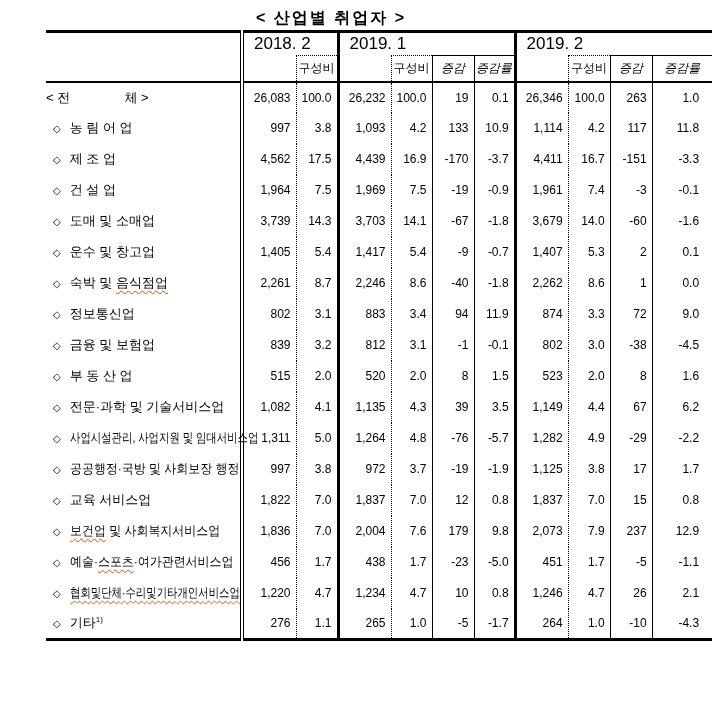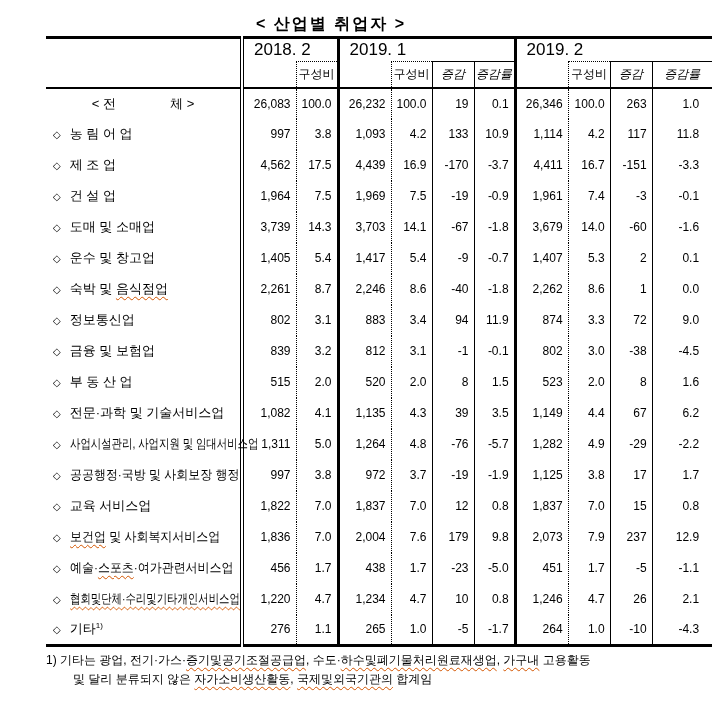--- a/index.html
+++ b/index.html
@@ -1,21 +1,21 @@
 <!DOCTYPE html>
 <html><head>
 <meta charset="utf-8">
 <style>
   * { margin:0; padding:0; box-sizing:border-box; }
   html,body { background:#fff; }
   body {
     width:715px; height:704px; overflow:hidden;
     font-family:"Liberation Sans", sans-serif; color:#000;
   }
-  .page { width:662px; padding-top:14px; }
+  .page { width:662px; padding-top:8px; }
   .title { text-align:center; font-weight:bold; font-size:16px; letter-spacing:2px; height:22px; }
   .tablewrap { margin-left:46px; width:666px; }
   .unit { text-align:right; font-size:11px; height:15px; line-height:14px; }
   table {
     border-collapse:collapse; table-layout:fixed; width:666px;
     border-top:3px solid #000; border-bottom:3px solid #000;
   }
   thead th { font-weight:normal; font-size:12px; text-align:center; }
   tr.hy th { height:24px; }
   tr.hs th { height:26px; border-bottom:2px solid #000; }
@@ -23,21 +23,21 @@
   th.year { text-align:left; padding-left:10px; font-size:17px;margin-top:37px; }
   .bl-grp { border-left:3px solid #000; }
   .bl-dot { border-left:1px dotted #000; }
   .bl-thin { border-left:1px solid #000; }
   .bt-dot { border-top:1px dotted #000; }
   .bt-thin { border-top:1px solid #000;font-style:italic; }
   tbody td { height:31px; font-size:12px; }
   td.num { text-align:right; padding-right:5px; }
   td.pr-lg { padding-right:13px; }
   td.lblcell { border-right:4px double #000; padding-left:7px; white-space:pre; }
-  td.lblcell.total { text-align:center; padding-left:0; }
+  td.lblcell.total { text-align:left; padding-left:0; }
   .diamond { font-size:10px; margin-right:9px; }
   .lbltext { font-size:13px; display:inline-block; transform-origin:left center; white-space:pre; }
   .cond  { transform:scaleX(0.92); }
   .cond2 { transform:scaleX(0.80); }
   sup { font-size:8px; }
   .wavy {
     text-decoration:underline; text-decoration-style:wavy;
     text-decoration-color:#d35400; text-decoration-thickness:1px;
     text-underline-offset:3px;
   }
@@ -318,17 +318,13 @@
             <td class="num bl-thin">-1.7</td>
             <td class="num bl-grp">264</td>
             <td class="num bl-dot">1.0</td>
             <td class="num bl-thin">-10</td>
             <td class="num bl-thin pr-lg">-4.3</td>
           </tr>
         </tbody>
     </table>
   </div>
 
-  <div class="footnote">
-    <div id="fn1">1) 기타는  광업,  전기·가스·<span class="wavy">증기및공기조절공급업</span>,  수도·<span class="wavy">하수및폐기물처리원료재생업</span>,  <span class="wavy">가구내</span>  고용활동</div>
-    <div id="fn2" class="fn-line2">및  달리  분류되지  않은  <span class="wavy">자가소비생산활동</span>,  <span class="wavy">국제및외국기관의</span>  합계임</div>
-  </div>
 </div>
 
 </body></html>

